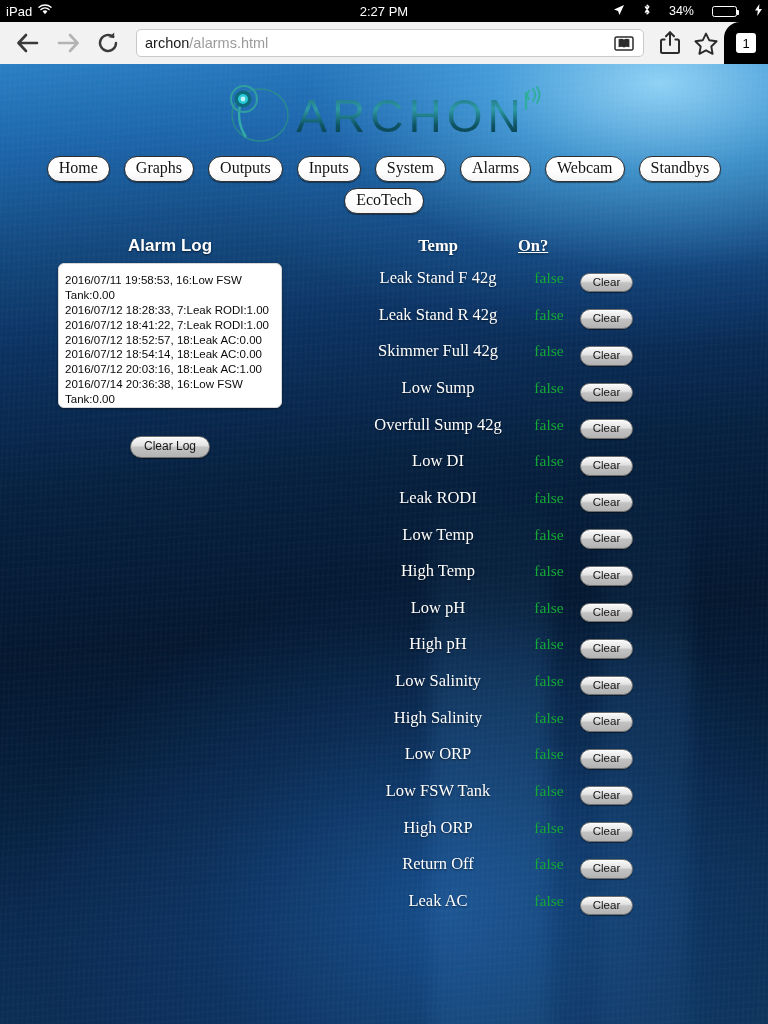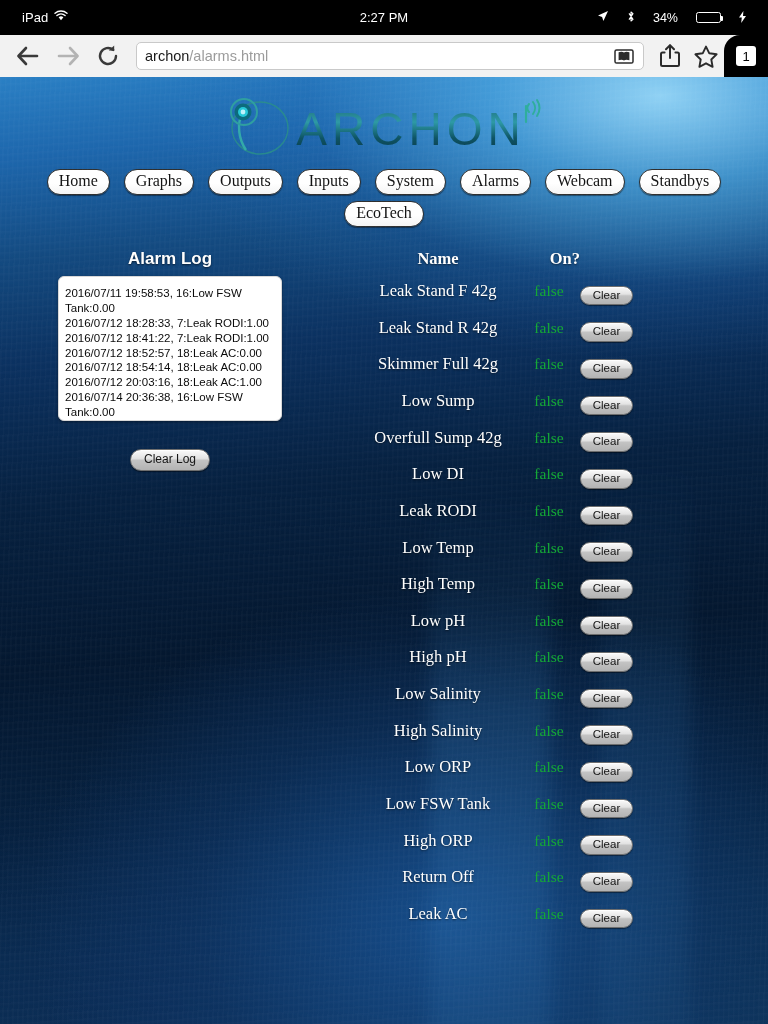--- a/index.html
+++ b/index.html
@@ -7,28 +7,28 @@
   html, body {
     width: 768px;
     height: 1024px;
     overflow: hidden;
     font-family: "Liberation Sans", sans-serif;
     background: #000;
   }
 
   
   .status-bar {
-    height: 35px;
+    height: 22px;
     background: #000;
     color: #fff;
     display: flex;
     align-items: center;
     position: relative;
     font-size: 13px;
-    padding: 0 22px;
+    padding: 0 6px;
   }
   .status-left { display: flex; align-items: center; gap: 6px; }
   .status-carrier { font-size: 13px; letter-spacing: .1px; }
   .wifi-glyph { font-size: 13px; line-height: 1; position: relative; top: -1px; }
   .status-center {
     position: absolute;
     left: 0; right: 0;
     text-align: center;
     font-size: 13px;
     font-weight: 400;
@@ -276,21 +276,21 @@
   }
   table.alarms th {
     font-family: "Liberation Serif", serif;
     font-weight: bold;
     font-size: 16.5px;
     color: #ffffff;
     text-shadow: 0 1px 2px rgba(0,0,0,.55);
     padding-bottom: 4px;
   }
   table.alarms th.th-name { text-align: center; width: 160px; }
-  table.alarms th.th-on  { text-align: right; width: 62px; }
+  table.alarms th.th-on  { text-align: left; width: 62px; text-decoration: underline; }
   table.alarms th.th-act { width: 62px; }
   table.alarms td {
     padding: 4px 0;
     vertical-align: middle;
   }
   td.cell-name {
     font-family: "Liberation Serif", serif;
     font-size: 16.5px;
     color: #ffffff;
     text-align: center;
@@ -447,21 +447,21 @@
 2016/07/14 20:36:38, 16:Low FSW Tank:0.00</div>
       <div class="clearlog-wrap">
         <button class="btn-3d">Clear Log</button>
       </div>
     </div>
 
     <div class="col-right">
       <table class="alarms">
         <thead>
           <tr>
-            <th class="th-name">Name</th>
+            <th class="th-name">Temp</th>
             <th class="th-on">On?</th>
             <th class="th-act"></th>
           </tr>
         </thead>
         <tbody id="alarm-rows">
             <tr>
               <td class="cell-name">Leak Stand F 42g</td>
               <td class="cell-state state-false">false</td>
               <td class="cell-action"><button class="btn-3d btn-clear">Clear</button></td>
             </tr>

